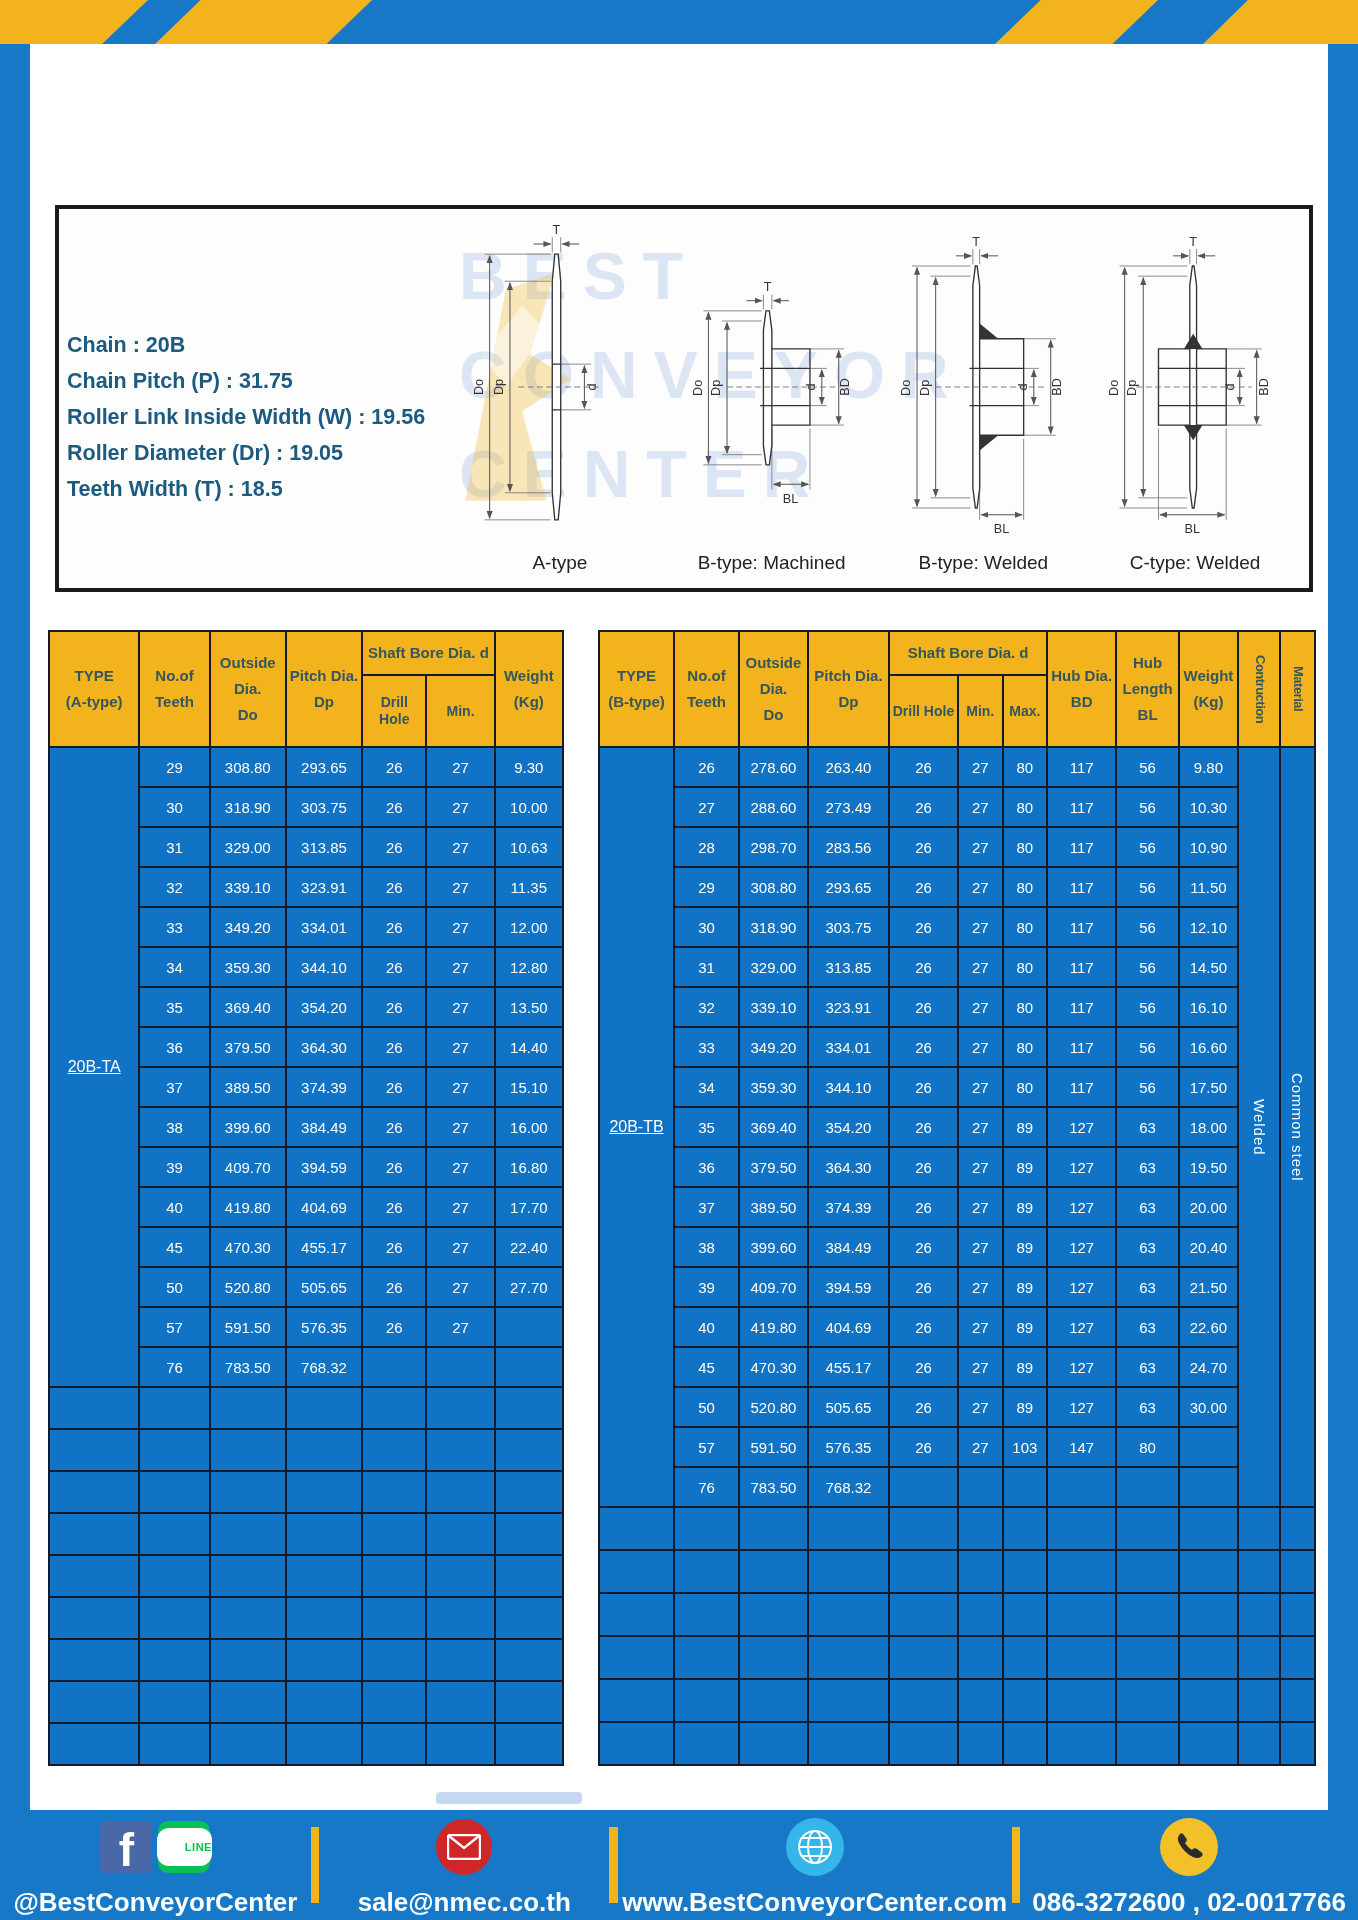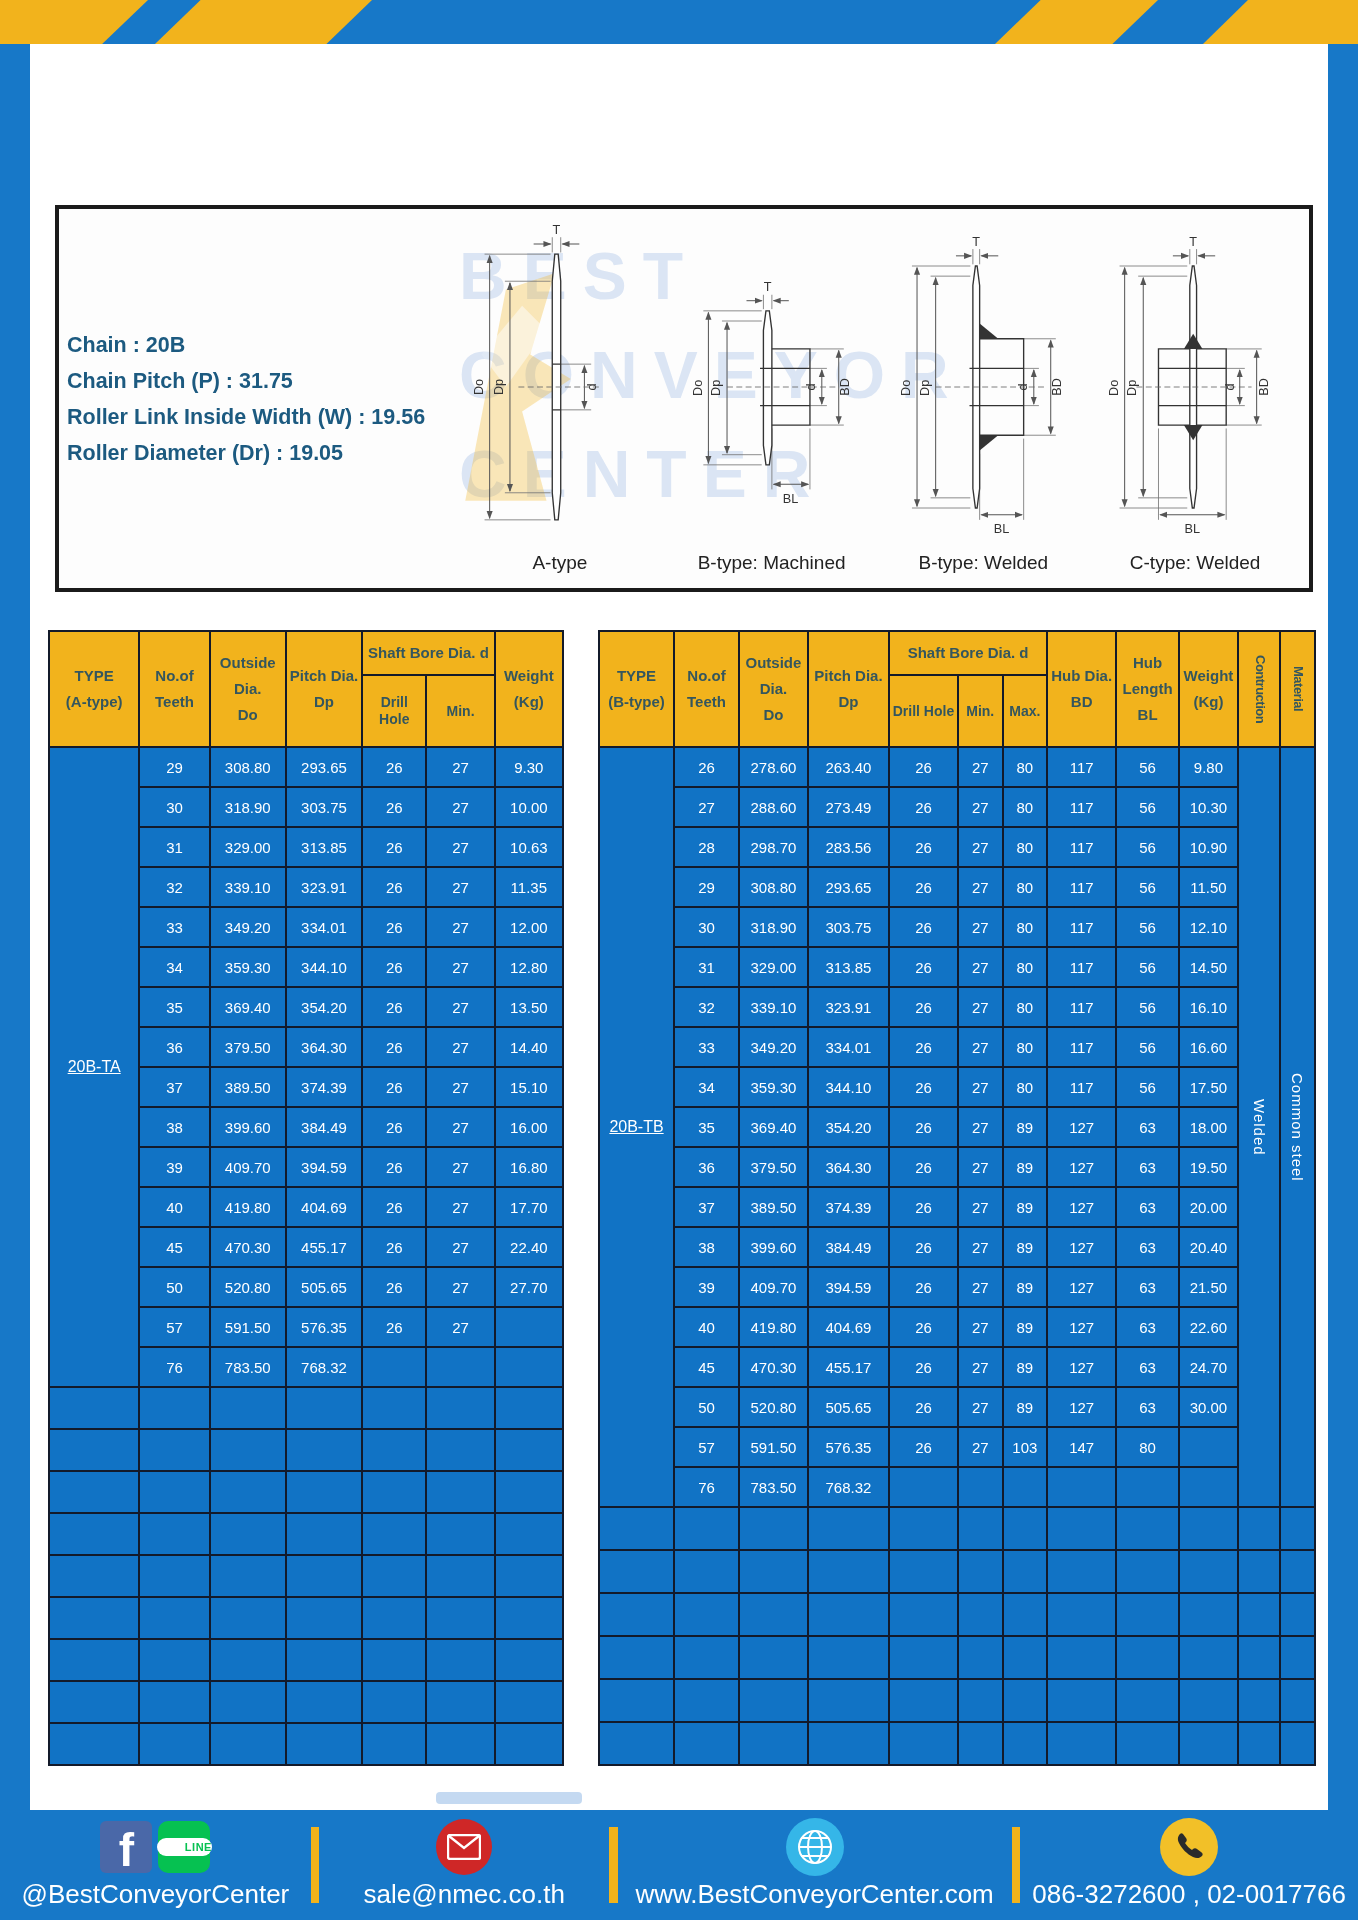--- a/index.html
+++ b/index.html
@@ -42,26 +42,26 @@
   thead tr.main{height:44px;} thead tr.sub{height:72px;}
   td.type-cell{font-size:16px;text-decoration:underline;}
   .vert{writing-mode:vertical-rl;text-orientation:mixed;margin:0 auto;}
   th .vert{font-size:13px;letter-spacing:-0.5px;max-height:112px;}
   td .vert{font-size:15px;letter-spacing:1px;color:#fff;}
   
   .footer{position:absolute;left:0;top:1810px;width:1358px;height:110px;background:var(--frame-blue,#1778c8);
           display:flex;align-items:stretch;}
   .f-item{display:flex;flex-direction:column;align-items:center;justify-content:flex-start;padding-top:5px;}
   .f-icons{height:64px;display:flex;align-items:center;gap:6px;}
-  .f-text{color:#ffffff;font-weight:normal;font-size:26px;white-space:nowrap;margin-top:0px;}
+  .f-text{color:#ffffff;font-weight:bold;font-size:26px;white-space:nowrap;margin-top:8px;}
   .f-div{width:9px;height:76px;background:var(--accent,#f2b31c);align-self:center;}
   .icon-fb{width:52px;height:52px;background:#4a68a8;border-radius:6px;display:flex;align-items:flex-end;justify-content:center;}
   .icon-fb span{color:#fff;font-size:46px;font-weight:bold;line-height:0.95;}
   .icon-line{width:52px;height:52px;background:#06c151;border-radius:10px;display:flex;align-items:center;justify-content:center;}
-  .line-bubble{width:40px;height:18px;background:#ffffff;border-radius:12px;display:flex;align-items:center;justify-content:center;padding-left:28px;}
+  .line-bubble{width:40px;height:38px;background:#ffffff;border-radius:12px;display:flex;align-items:center;justify-content:center;padding-left:28px;}
   .line-bubble span{color:#06c151;font-size:11px;font-weight:bold;letter-spacing:0.5px;}
   .icon-mail{width:56px;height:56px;background:#cf2727;border-radius:50%;display:flex;align-items:center;justify-content:center;}
   .icon-globe{width:58px;height:58px;background:#35b6e8;border-radius:50%;display:flex;align-items:center;justify-content:center;}
   .icon-phone{width:58px;height:58px;background:#f2c028;border-radius:50%;display:flex;align-items:center;justify-content:center;}
   .wm-artifact{position:absolute;left:436px;top:1792px;width:146px;height:12px;border-radius:4px;
                background:rgba(125,170,225,0.45);}
 </style>
 </head>
 <body>
 
@@ -87,20 +87,21 @@
       <div class="wm-line">BEST</div>
       <div class="wm-line">CONVEYOR</div>
       <div class="wm-line">CENTER</div>
     </div>
 
     <div class="specs">
       <div class="spec-line">Chain  : 20B</div>
       <div class="spec-line">Chain Pitch (P)  :  31.75</div>
       <div class="spec-line">Roller Link Inside Width (W)  :  19.56</div>
       <div class="spec-line">Roller Diameter (Dr)  : 19.05</div>
+      <div class="spec-line">Teeth Width (T)  :  18.5</div>
     </div>
 
     <div class="diagrams">
 
       <div class="diag">
         <svg viewBox="0 0 210 390">
           <defs>
               <marker id="arrA" markerWidth="8" markerHeight="8" refX="7" refY="4" orient="auto-start-reverse">
                 <path d="M0,1 L8,4 L0,7 z" fill="#555"></path>
               </marker>

